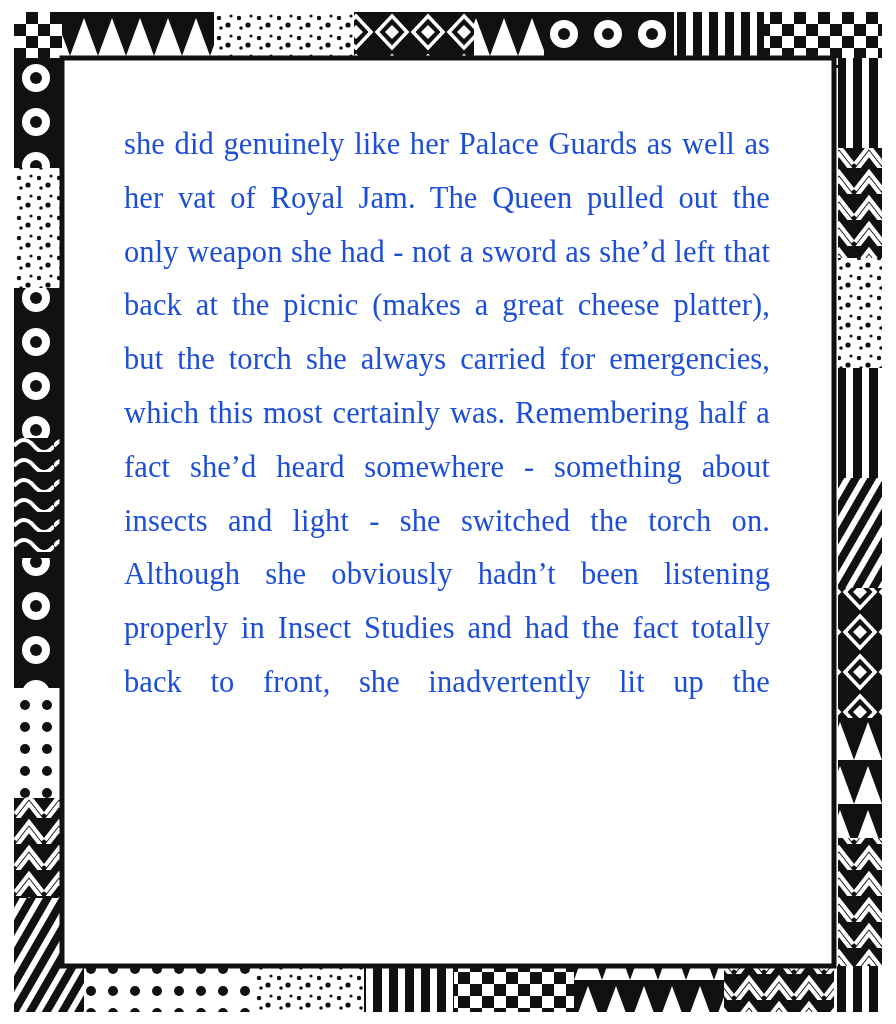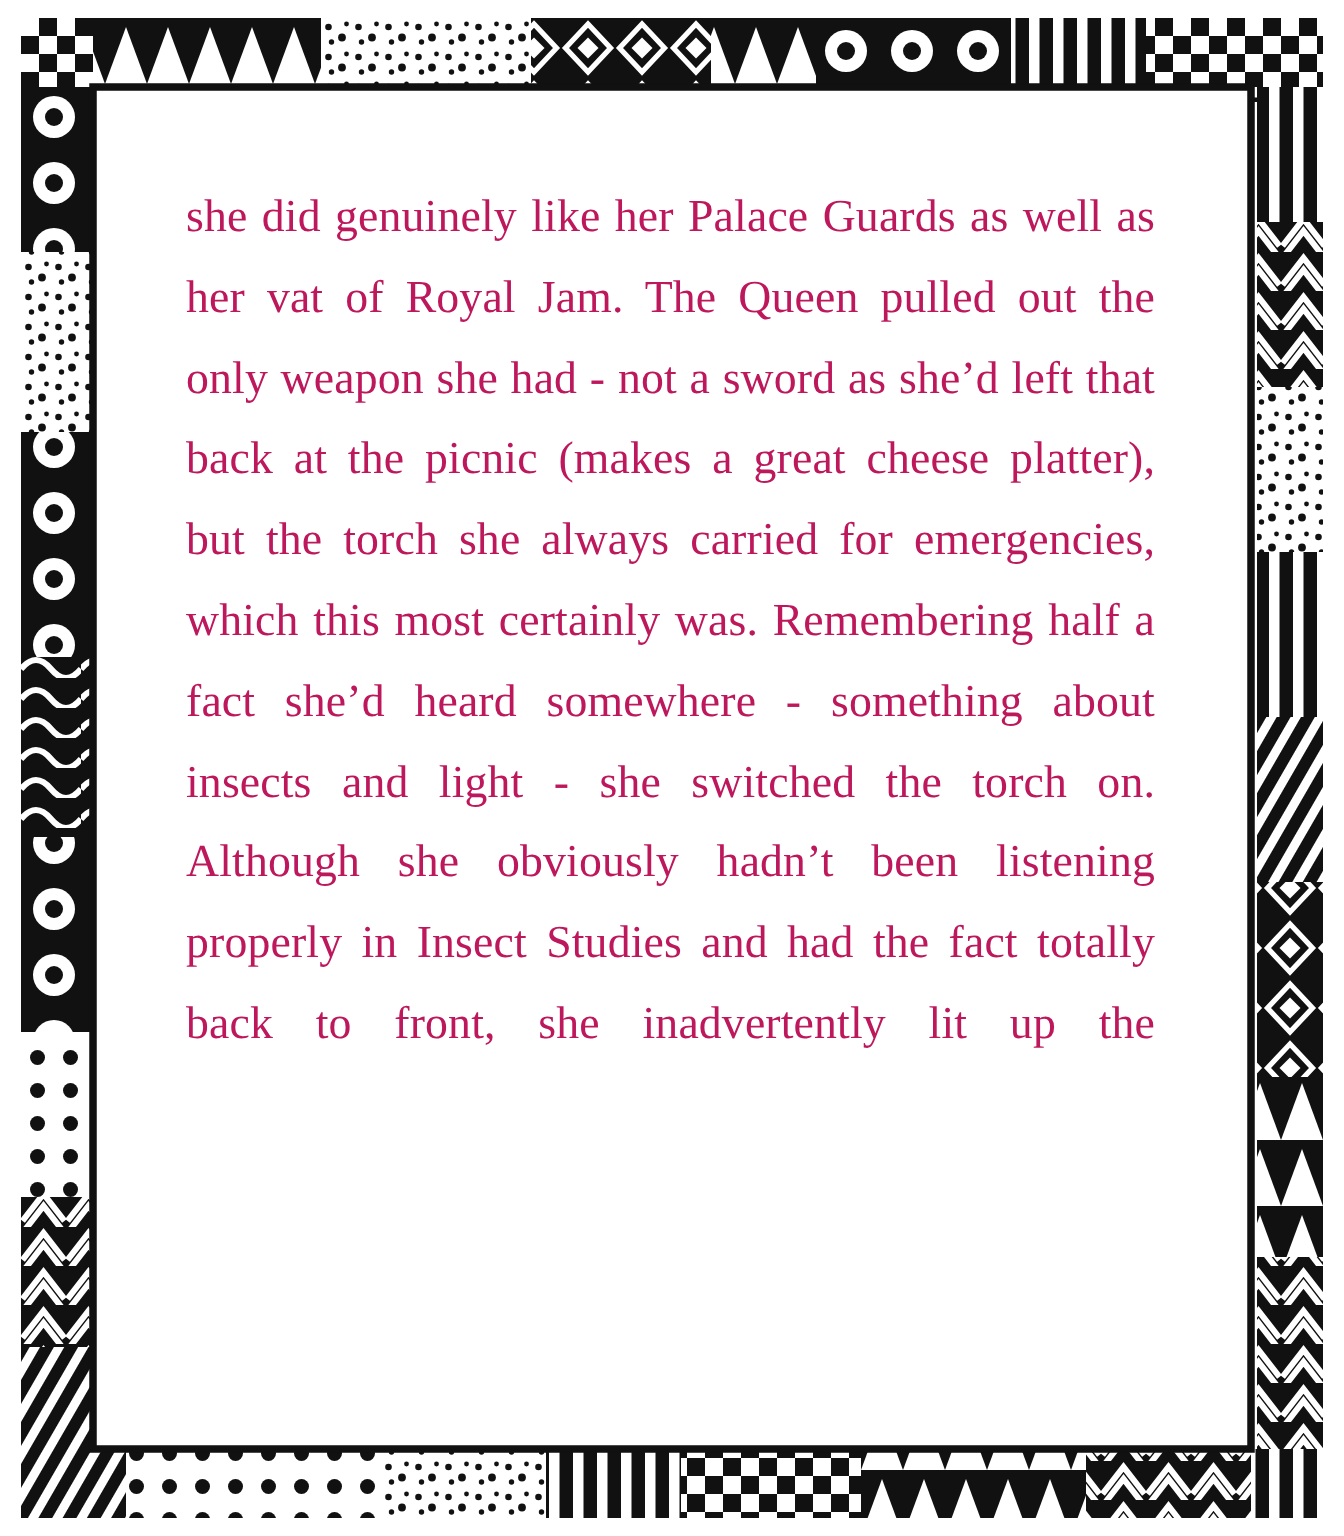--- a/index.html
+++ b/index.html
@@ -88,21 +88,21 @@
     left: 124px;
     top: 118px;
     width: 646px;
     z-index: 6;
   }
   .body-paragraph {
     margin: 0;
     font-family: "Liberation Serif", serif;
     font-size: 30.5px;
     line-height: 53.8px;
-    color: #be185d;
+    color: #1d4ed8;
     text-align: justify;
     text-align-last: justify;
     letter-spacing: 0.1px;
     word-spacing: 0.5px;
     hyphens: none;
   }
 </style>
 </head>
 <body>
 

